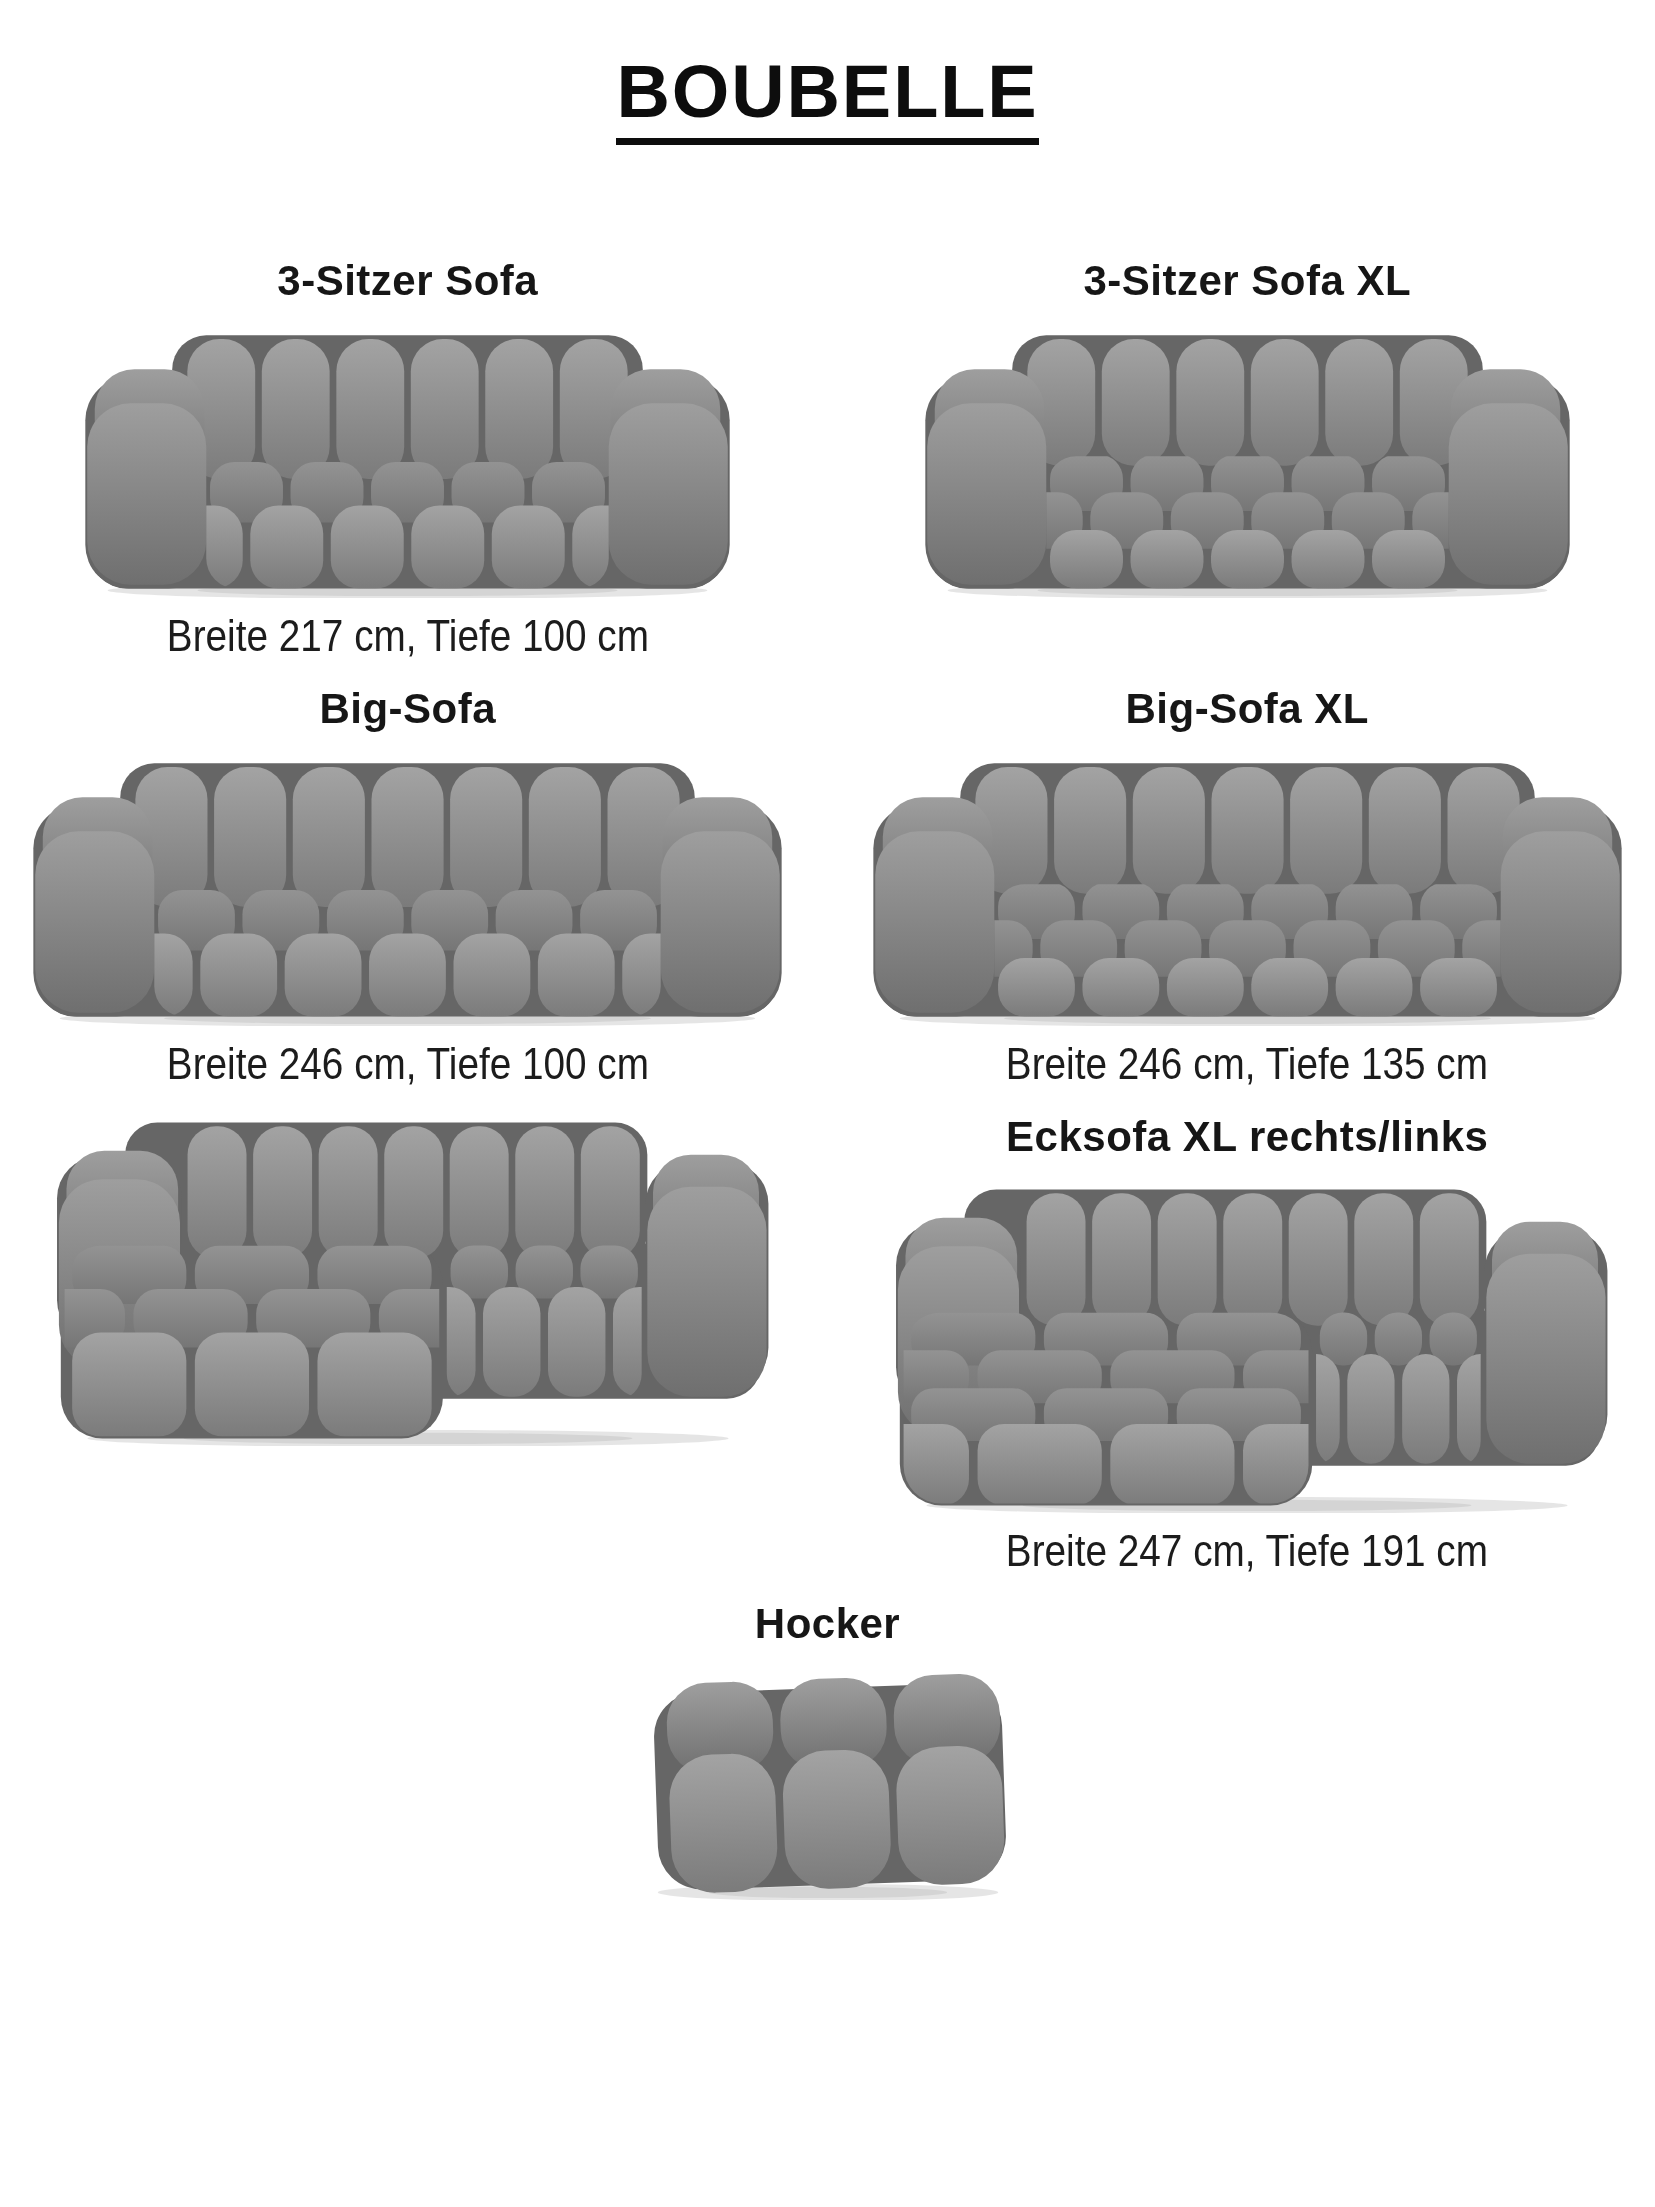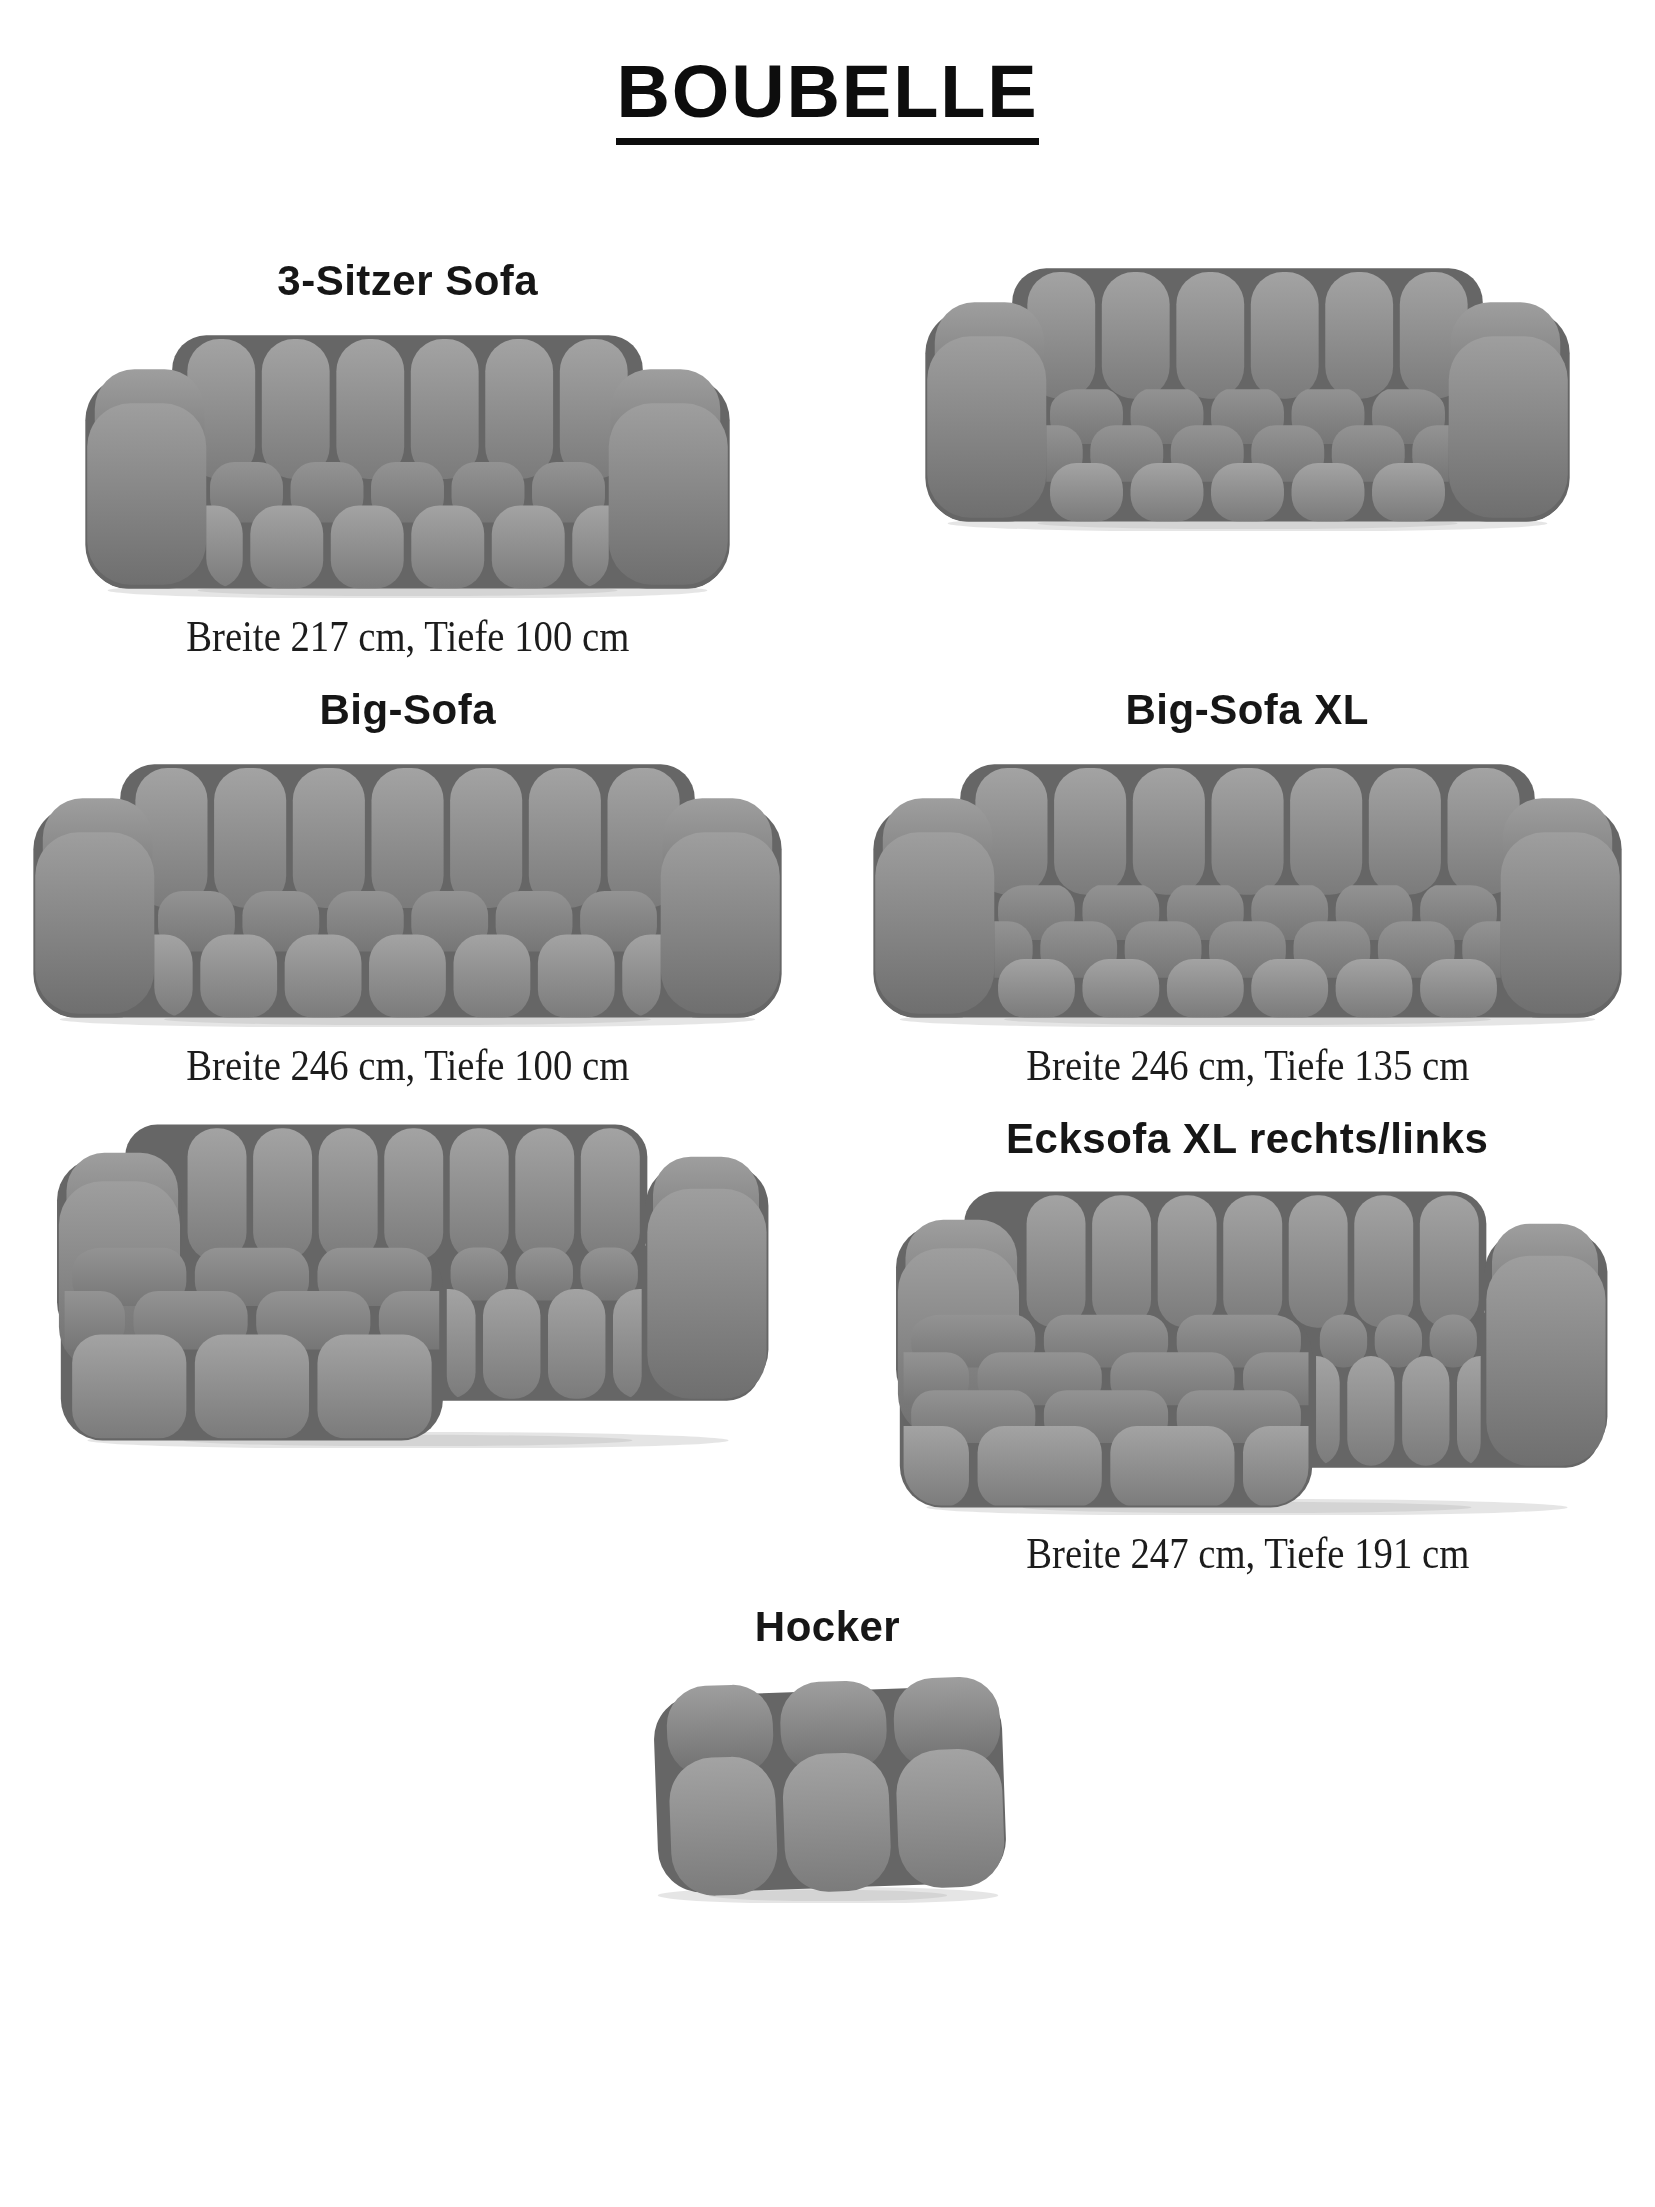--- a/index.html
+++ b/index.html
@@ -28,21 +28,21 @@
   .pname{
     font-size:42px;font-weight:700;margin:0 0 19px 0;
     color:#161616;letter-spacing:0.5px;white-space:nowrap;
   }
   .fig{display:flex;align-items:flex-end;justify-content:center;}
   .fig svg{display:block;}
   .fig.std{width:653px;height:274px;}
   .fig.big{width:757px;height:274px;}
   .fig.corner{width:738px;height:333px;}
   .fig.hocker{width:492px;height:233px;}
-  .caption{margin:13.2px 0 0 0;white-space:nowrap;font-family:Liberation Serif, serif;}
+  .caption{margin:13.2px 0 0 0;white-space:nowrap;}
   .cond{
     display:inline-block;
     font-size:44px;font-weight:400;color:#1c1c1c;
     transform:scaleX(0.88);transform-origin:center;
     letter-spacing:0;
   }
 </style>
 </head>
 <body>
 
@@ -98,20 +98,21 @@
               <rect x="349.0" y="192.0" width="77.2" height="88.0" rx="30.0" ry="30.0" fill="url(#g0v)"></rect>
               <rect x="434.2" y="192.0" width="77.2" height="88.0" rx="30.0" ry="30.0" fill="url(#g0v)"></rect>
               <rect x="519.4" y="192.0" width="77.2" height="88.0" rx="30.0" ry="30.0" fill="url(#g0v)"></rect>
             </g>
           </svg>
         </div>
     <p class="caption"><span class="cond">Breite 217 cm, Tiefe 100 cm</span></p>
   </section>
 
   <section class="card">
+    <h2 class="pname">3-Sitzer Sofa XL</h2>
     <div class="fig std">
           <svg xmlns="http://www.w3.org/2000/svg" viewBox="0 0 690 290" width="100%" height="100%" preserveAspectRatio="xMidYMax meet">
             <defs>
               <linearGradient id="g1v" x1="0" y1="0" x2="0" y2="1">
                 <stop offset="0" stop-color="#a3a3a3"></stop>
                 <stop offset="1" stop-color="#7b7b7b"></stop>
               </linearGradient>
               <linearGradient id="g1s" x1="0" y1="0" x2="0" y2="1">
                 <stop offset="0" stop-color="#939393"></stop>
                 <stop offset="1" stop-color="#767676"></stop>

